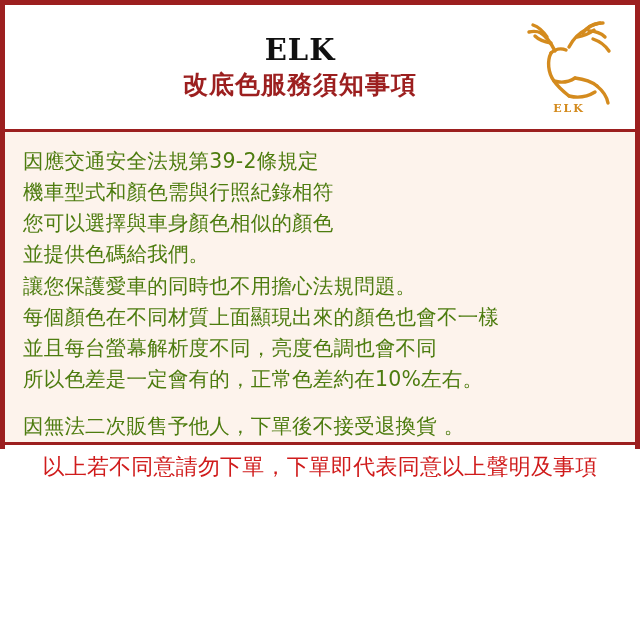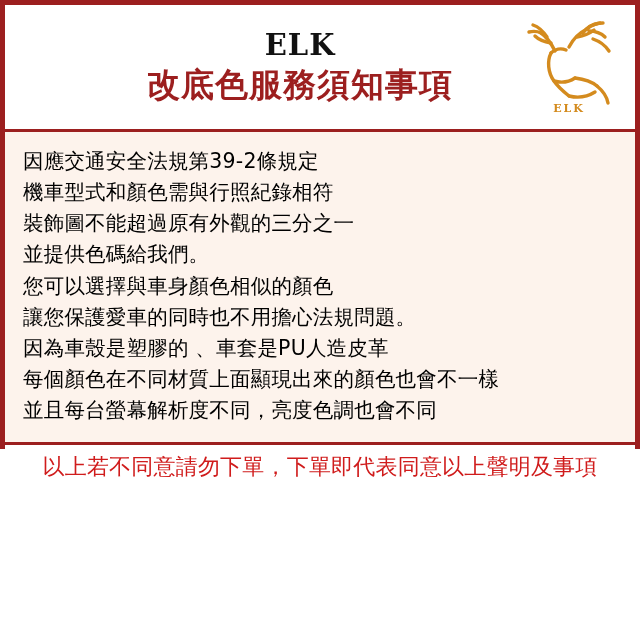--- a/index.html
+++ b/index.html
@@ -44,21 +44,21 @@
     font-weight: bold;
     font-size: 29px;
     color: #111111;
     letter-spacing: 1px;
     line-height: 1.1;
     margin-bottom: 4px;
   }
   .headline {
     font-family: "DejaVu Serif", "Liberation Serif", serif;
     font-weight: bold;
-    font-size: 33px;
+    font-size: 25px;
     color: #9c1f1f;
     letter-spacing: 1px;
     line-height: 1.15;
   }
   .logo {
     position: absolute;
     right: 18px;
     top: 14px;
     width: 96px;
     height: 98px;
@@ -77,21 +77,21 @@
   
   .body {
     flex: 1 1 auto;
     padding: 14px 18px 0 18px;
     box-sizing: border-box;
     background: #fdf3ec;
   }
   .para {
     font-size: 20.5px;
     line-height: 1.52;
-    color: #000000;
+    color: #4d7c0f;
     letter-spacing: 0.2px;
   }
   .para .line {
     white-space: nowrap;
   }
   .spacer {
     height: 16px;
   }
   
   .footer {
@@ -146,30 +146,30 @@
         </g>
       </svg>
       <div class="logo-word">ELK</div>
     </div>
   </div>
 
   <div class="body">
     <div class="para">
       <div class="line">因應交通安全法規第39-2條規定</div>
       <div class="line">機車型式和顏色需與行照紀錄相符</div>
-      <div class="line">裝飾圖不能超過原有外觀的三分之一</div>
+      <div class="line">您可以選擇與車身顏色相似的顏色</div>
       <div class="line">並提供色碼給我們。</div>
-      <div class="line">您可以選擇與車身顏色相似的顏色</div>
       <div class="line">讓您保護愛車的同時也不用擔心法規問題。</div>
-      <div class="line">因為車殼是塑膠的 、車套是PU人造皮革</div>
       <div class="line">每個顏色在不同材質上面顯現出來的顏色也會不一樣</div>
       <div class="line">並且每台螢幕解析度不同，亮度色調也會不同</div>
+      <div class="line">所以色差是一定會有的，正常色差約在10%左右。</div>
     </div>
     <div class="spacer"></div>
     <div class="para">
+      <div class="line">因無法二次販售予他人，下單後不接受退換貨 。</div>
     </div>
   </div>
 
   <div class="footer">
     <div class="footer-text">以上若不同意請勿下單，下單即代表同意以上聲明及事項</div>
   </div>
 
 </div>
 
 </body></html>

